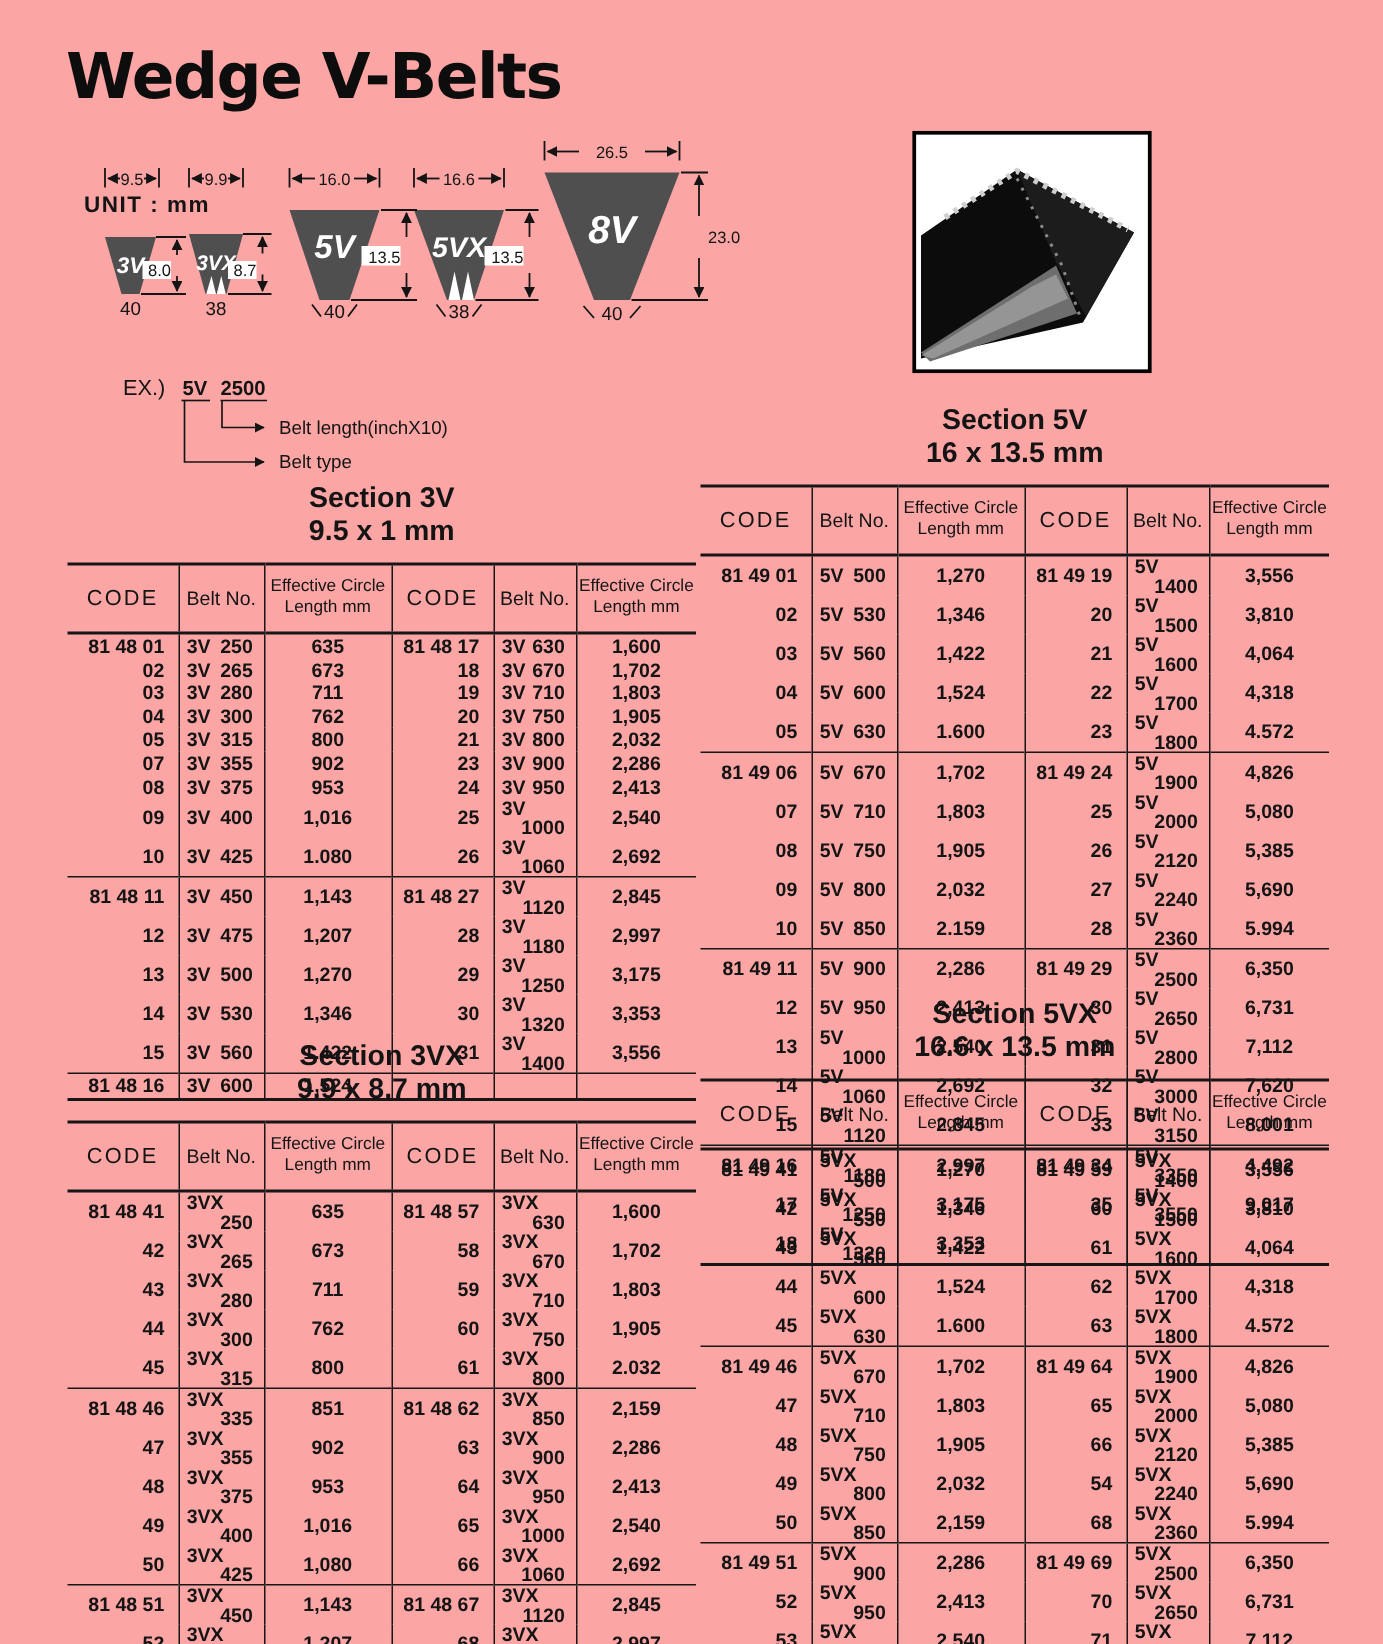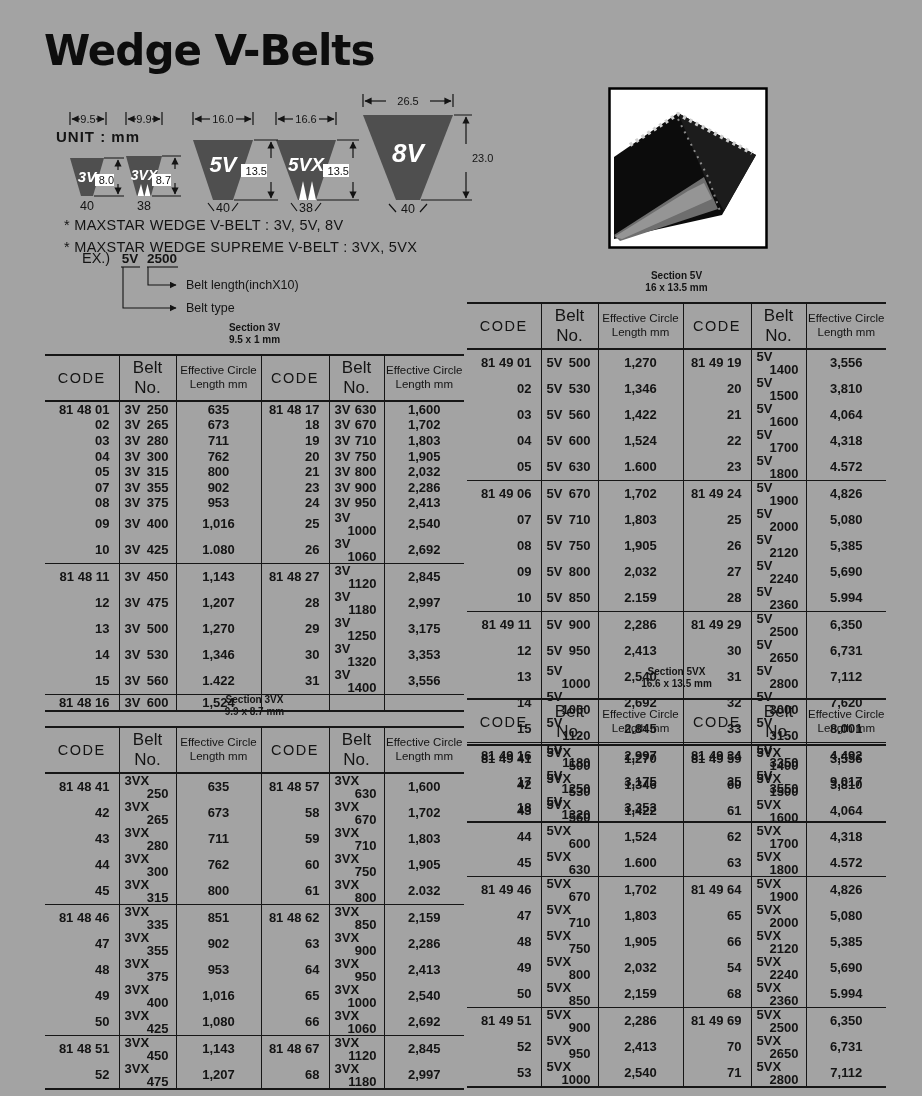--- a/index.html
+++ b/index.html
@@ -1,41 +1,41 @@
 <!DOCTYPE html>
 <html><head>
 <meta charset="utf-8">
 <style>
   html,body{margin:0;padding:0;background:#fff;}
   body{width:922px;height:1096px;font-family:"Liberation Sans",sans-serif;color:#141414;}
-  .page{position:relative;width:922px;height:1096px;background:#a3a3a3;overflow:hidden;}
+  .page{position:relative;width:922px;height:1096px;background:#fca5a5;overflow:hidden;}
 
   .title{position:absolute;left:44px;top:26px;margin:0;font-family:"DejaVu Sans",sans-serif;
          font-size:42px;font-weight:bold;letter-spacing:-1px;color:#0d0d0d;}
   .unit{position:absolute;left:56px;top:128px;font-size:15px;font-weight:600;letter-spacing:1px;}
 
   .diagrams{position:absolute;left:58px;top:92px;}
   .photo{position:absolute;left:608px;top:87px;width:160px;height:162px;}
 
   .notes{position:absolute;left:64px;top:214px;font-size:14.5px;line-height:1.55;letter-spacing:.3px;}
   .example{position:absolute;left:76px;top:246px;}
 
   .sec{position:absolute;width:419px;}
   .sec-3v{left:45px;top:322px;}
   .sec-5v{left:467px;top:270px;}
   .sec-3vx{left:45px;top:694px;}
   .sec-5vx{left:467px;top:666px;}
-  .t1,.t2{text-align:center;font-weight:bold;font-size:10px;line-height:1.18;}
+  .t1,.t2{text-align:center;font-weight:bold;font-size:19px;line-height:1.18;}
 
   .sec table{border-collapse:collapse;table-layout:fixed;width:419px;margin-top:8px;
              border-bottom:2px solid #161616;}
   .sec th{font-weight:normal;height:44px;padding:0;vertical-align:middle;text-align:center;
           border-top:2px solid #161616;border-bottom:2px solid #161616;}
   .sec th.hc{font-size:14.5px;letter-spacing:1.5px;margin-top:48px;}
-  .sec th.hb{font-size:17px;}
+  .sec th.hb{font-size:13px;}
   .sec th.he{font-size:11.5px;line-height:1.2;white-space:pre-line;}
   .sec td{font-weight:bold;font-size:13px;padding:0;vertical-align:middle;line-height:1;overflow:hidden;}
   .sec-3v  td{height:15.6px;}
   .sec-5v  td{height:17.1px;}
   .sec-3vx td{height:16.1px;}
   .sec-5vx td{height:16px;}
   .sec td.c0,.sec td.c3{text-align:right;padding-right:9px;}
   .sec td.c2,.sec td.c5{text-align:center;}
   .sec th:nth-child(n+2),.sec td:nth-child(n+2){border-left:1.8px solid #161616;}
   .sec tr.grp td{border-top:1.8px solid #161616;}
@@ -156,24 +156,20 @@
   <svg class="photo" width="160" height="162" viewBox="0 0 160 162">
     <rect x="1.5" y="1.5" width="157" height="159" fill="#fff" stroke="#000" stroke-width="2.5"></rect>
     <polygon points="6,70 70,26 148,68 114,128 6,152" fill="#0c0c0c"></polygon>
     <polygon points="70,26 148,68 116,124 96,88" fill="#1c1c1c"></polygon>
     <polygon points="6,148 96,90 110,122 12,154" fill="#6e6e6e"></polygon>
     <polygon points="6,150 80,104 96,96 104,112 14,152" fill="#b7b7b7" opacity="0.55"></polygon>
     <path d="M22,58 L70,27 L144,66" stroke="#cfcfcf" stroke-width="4" fill="none" stroke-dasharray="3,4"></path>
     <path d="M70,32 L100,90 L112,124" stroke="#8a8a8a" stroke-width="2" fill="none" stroke-dasharray="2,5"></path>
   </svg>
 
-  <div class="notes">
-    <div>* MAXSTAR WEDGE V-BELT : 3V, 5V, 8V</div>
-    <div>* MAXSTAR WEDGE SUPREME V-BELT : 3VX, 5VX</div>
-  </div>
 
   <svg class="example" width="340" height="88" viewBox="0 0 340 88">
     <g fill="#141414">
       <text x="6" y="17" font-size="14.5">EX.)</text>
       <text x="54" y="17" font-size="13.5" font-weight="bold" text-anchor="middle">5V</text>
       <text x="86" y="17" font-size="13.5" font-weight="bold" text-anchor="middle">2500</text>
       <text x="110" y="43" font-size="12.5">Belt length(inchX10)</text>
       <text x="110" y="66" font-size="12.5">Belt type</text>
     </g>
     <g stroke="#141414" stroke-width="1.1" fill="none">

